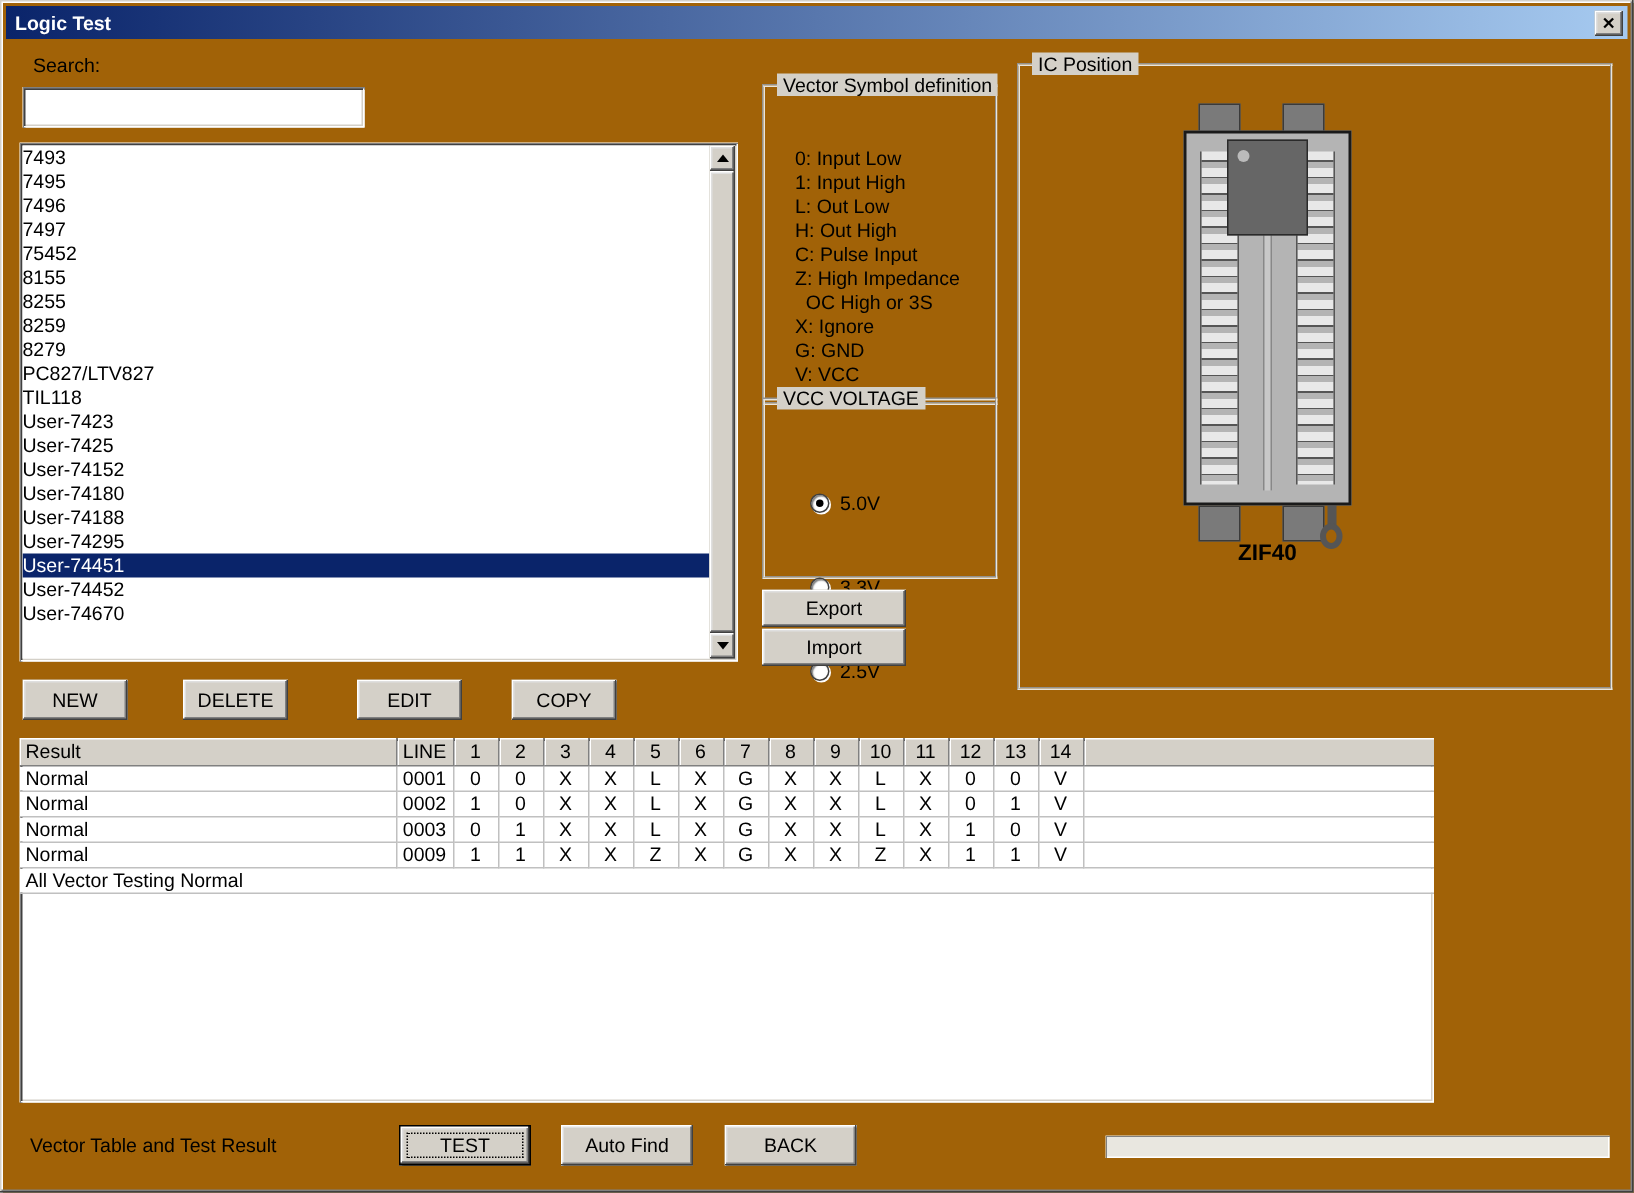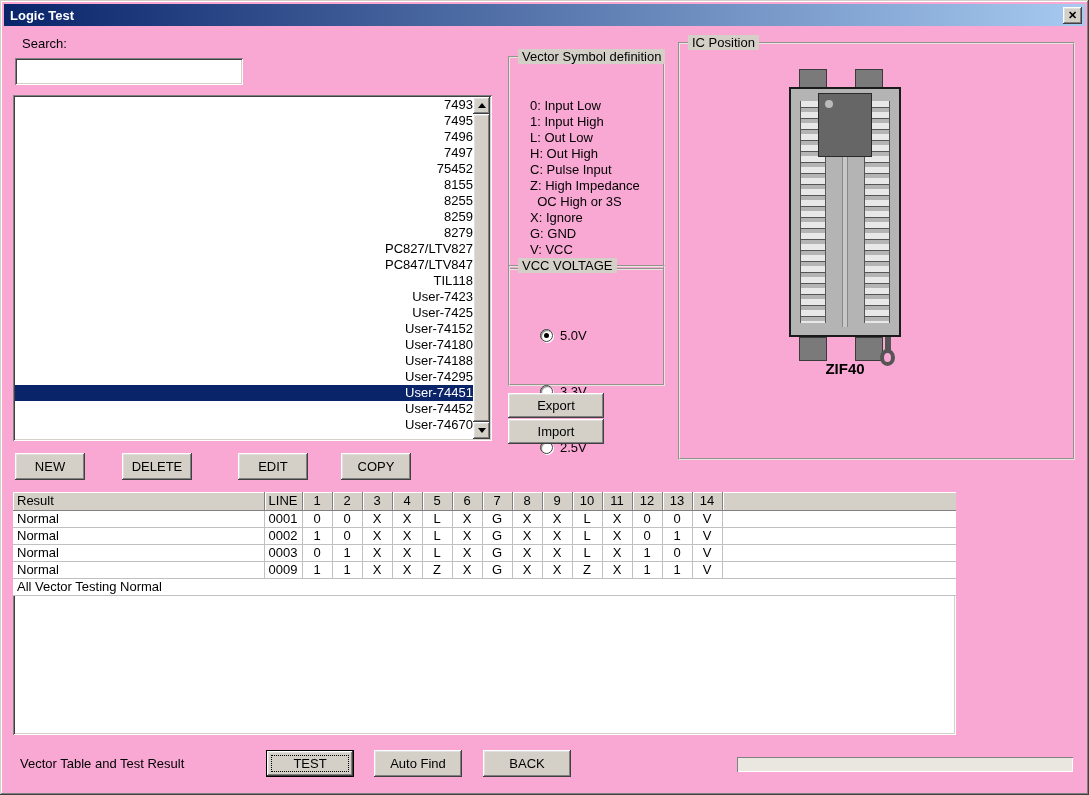--- a/index.html
+++ b/index.html
@@ -1,21 +1,21 @@
 <!DOCTYPE html>
 <html><head>
 <meta charset="utf-8">
 <title>Logic Test</title>
 <style>
   * { margin:0; padding:0; box-sizing:border-box; }
   html,body { width:1089px; height:795px; }
   body { font-family:"Liberation Sans", sans-serif; font-size:13px; color:#000; background:#d4d0c8; }
 
   .window {
-    position:relative; width:1089px; height:795px; background:#f9a8d4; overflow:hidden;
+    position:relative; width:1089px; height:795px; background:#a16207; overflow:hidden;
     box-shadow: inset -1px -1px 0 #404040, inset 1px 1px 0 #d4d0c8,
                 inset -2px -2px 0 #808080, inset 2px 2px 0 #ffffff;
   }
 
   
   .titlebar {
     position:absolute; left:4px; top:4px; right:4px; height:22px;
     background: linear-gradient(to right, #0a246a, #a6caf0);
     display:flex; align-items:center; padding:0 3px 0 6px;
   }
@@ -58,21 +58,21 @@
   .search-label { position:absolute; left:22px; top:36px;text-align:center; }
   .search-input {
     position:absolute; left:15px; top:58px; width:228px; height:27px;
     border:none; padding:0 5px; font-size:13px; font-family:"Liberation Sans", sans-serif;
     outline:none;
   }
 
   
   .listbox { position:absolute; left:13px; top:95px; width:479px; height:346px; }
   .list-items { position:absolute; left:2px; top:2px; right:19px; bottom:2px; overflow:hidden; background:#fff; }
-  .list-item { height:16px; line-height:16px; padding-left:0; white-space:nowrap;text-align:right; }
+  .list-item { height:16px; line-height:16px; padding-left:0; white-space:nowrap; }
   .list-item.selected { background:#0a246a; color:#fff; }
 
   .scrollbar { position:absolute; top:2px; right:2px; bottom:2px; width:17px; background:#ece9e2; }
   .sb-btn { position:absolute; left:0; width:17px; height:17px; display:flex; align-items:center; justify-content:center; }
   .sb-up { top:0; } .sb-down { bottom:0; }
   .sb-thumb { position:absolute; left:0; top:17px; bottom:17px; width:17px; }
   .tri { width:0; height:0; border-left:4px solid transparent; border-right:4px solid transparent; }
   .tri.up { border-bottom:5px solid #000; }
   .tri.down { border-top:5px solid #000; }
 
@@ -180,21 +180,20 @@
         <div class="list-item">7493</div>
         <div class="list-item">7495</div>
         <div class="list-item">7496</div>
         <div class="list-item">7497</div>
         <div class="list-item">75452</div>
         <div class="list-item">8155</div>
         <div class="list-item">8255</div>
         <div class="list-item">8259</div>
         <div class="list-item">8279</div>
         <div class="list-item">PC827/LTV827</div>
-        <div class="list-item">PC847/LTV847</div>
         <div class="list-item">TIL118</div>
         <div class="list-item">User-7423</div>
         <div class="list-item">User-7425</div>
         <div class="list-item">User-74152</div>
         <div class="list-item">User-74180</div>
         <div class="list-item">User-74188</div>
         <div class="list-item">User-74295</div>
         <div class="list-item selected">User-74451</div>
         <div class="list-item">User-74452</div>
         <div class="list-item">User-74670</div>

